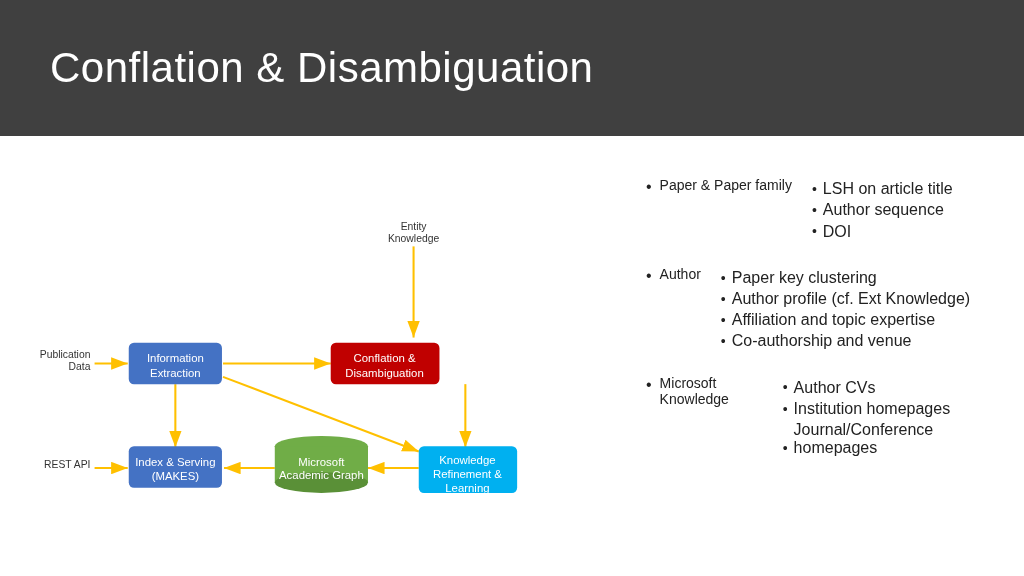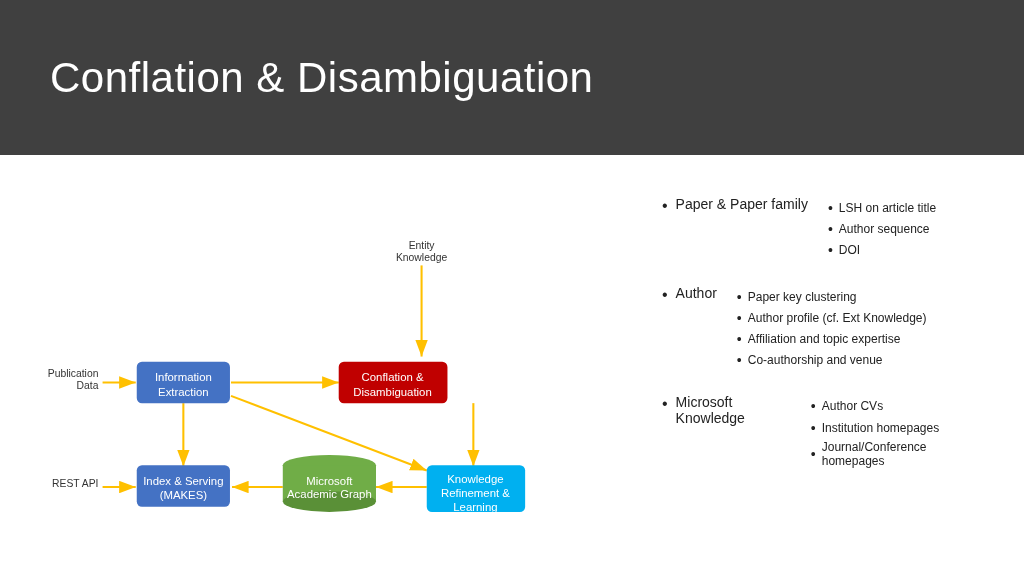--- a/index.html
+++ b/index.html
@@ -7,21 +7,21 @@
       width: 1024px;
       height: 576px;
       background: #ffffff;
       font-family: 'Segoe UI', Arial, sans-serif;
       overflow: hidden;
     }
 
     .header {
       background: #404040;
       width: 100%;
-      height: 155px;
+      height: 136px;
       display: flex;
       align-items: center;
       padding: 0 50px;
     }
 
     .header-title {
       color: #ffffff;
       font-size: 42px;
       font-weight: 300;
       letter-spacing: 0.5px;
@@ -31,21 +31,21 @@
       display: flex;
       width: 100%;
       height: 421px;
       padding: 10px 0 0 0;
     }
 
     
     .diagram-area {
       flex: 0 0 600px;
       position: relative;
-      padding: 10px 28px;
+      padding: 10px 20px;
     }
 
     
     .bullets-area {
       flex: 1;
       padding: 15px 20px 10px 10px;
       font-size: 13px;
       color: #222;
     }
 
@@ -69,23 +69,23 @@
       line-height: 1.3;
     }
 
     .bullets-area ul ul {
       margin-left: 20px;
       margin-top: 3px;
     }
 
     .bullets-area ul ul li {
       margin-bottom: 3px;
-      font-size: 12px;
-      display: flex;
-      align-items: center;
+      font-size: 16px;
+      display: flex;
+      align-items: flex-end;
     }
 
     .bullets-area ul ul li::before {
       content: '•';
       margin-right: 6px;
       font-size: 14px;
       line-height: 1.3;
     }
 
     

